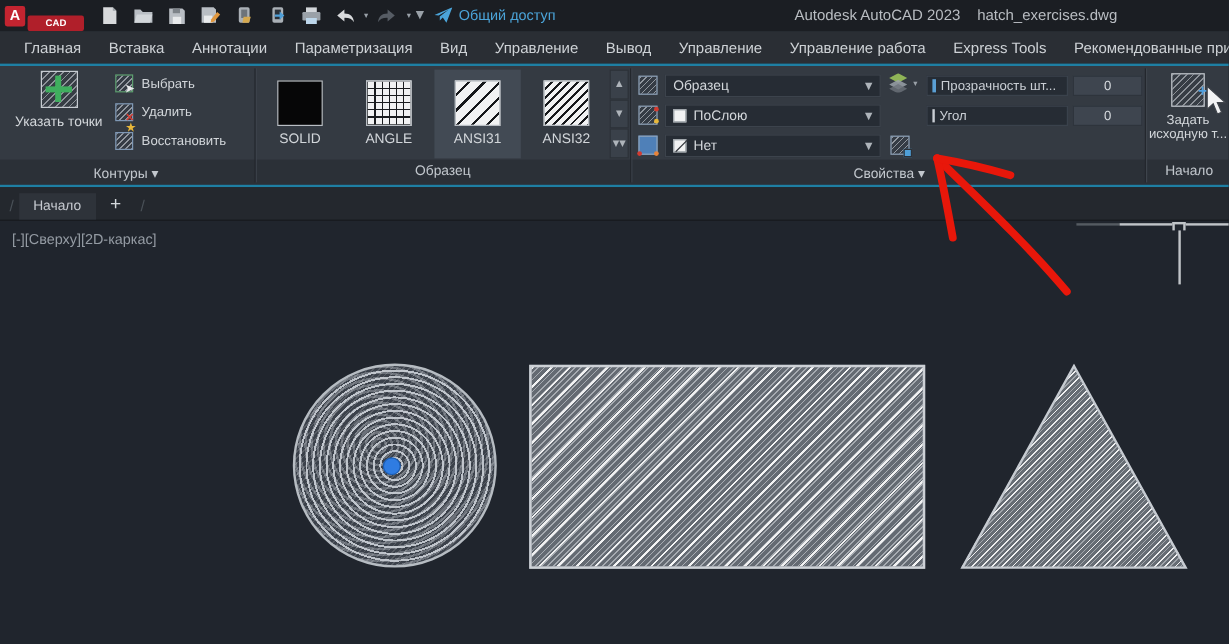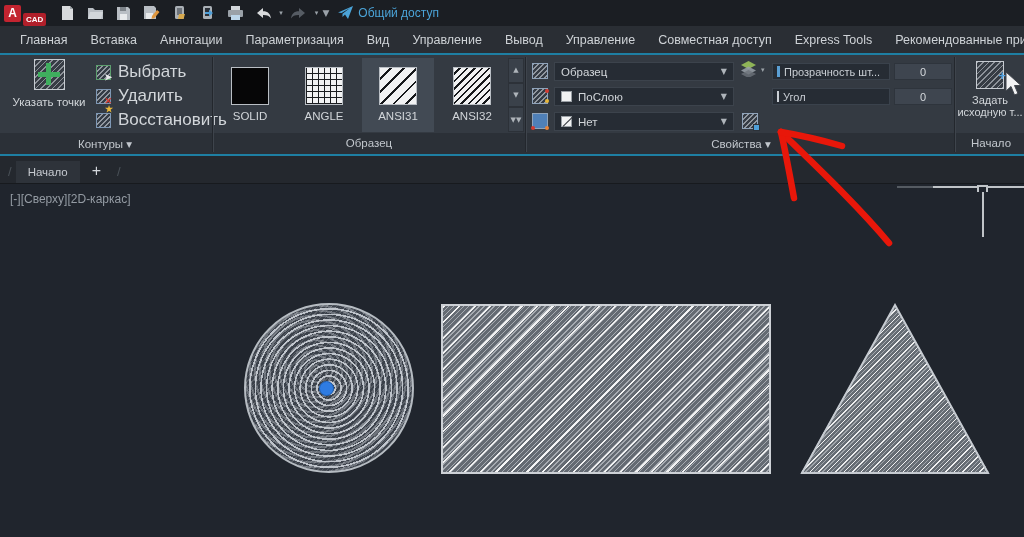--- a/index.html
+++ b/index.html
@@ -9,21 +9,21 @@
 
   
   .titlebar { position:absolute; left:0; top:0; width:1024px; height:26px;
     background:#1b1e23; display:flex; align-items:center; padding-left:4px; }
   .qat { display:flex; align-items:center; gap:2px; }
   .qat-btn { width:26px; height:22px; display:flex; align-items:center; justify-content:center; }
   .logo { display:flex; align-items:center; gap:2px; margin-right:6px; }
   .logo .a-badge { width:17px; height:17px; background:#c32430; color:#fff; font-weight:bold;
     font-size:12px; display:flex; align-items:center; justify-content:center; border-radius:2px; }
   .logo .cad-badge { height:13px; background:#b01f2a; color:#fff; font-weight:bold;
-    font-size:8px; display:flex; align-items:center; padding:0 3px; border-radius:2px;margin-top:12px; }
+    font-size:8px; display:flex; align-items:center; padding:0 15px; border-radius:2px;margin-top:12px; }
   .caret-sm { font-family:"DejaVu Sans", sans-serif; font-size:7px; color:#9aa1a8; margin:0 1px; }
   .share { display:flex; align-items:center; gap:5px; margin-left:6px; color:#4ba4d9; font-size:12px; }
   .title-text { position:absolute; left:662px; top:6px; font-size:12.5px; color:#b9bdc2; display:flex; gap:14px; white-space:nowrap; }
 
   
   .ribbontabs { position:absolute; left:0; top:26px; width:1024px; height:27px;
     background:#2a2e34; display:flex; align-items:center; padding-left:20px; }
   .rtab { font-size:12.5px; color:#ced2d6; margin-right:23px; white-space:nowrap; cursor:default; }
   .teal-top { position:absolute; left:0; top:53px; width:1024px; height:2px; background:#1e7fa3; }
   .teal-bottom { position:absolute; left:0; top:154px; width:1024px; height:2px; background:#1e7fa3; }
@@ -41,21 +41,21 @@
     background:repeating-linear-gradient(135deg, rgba(210,214,220,.55) 0 1px, rgba(40,46,54,.2) 1px 4px), #3a4048; }
   .bicon .plus-v, .bicon .plus-h { position:absolute; background:#3fae5e; }
   .bicon .plus-v { left:11.5px; top:3px; width:5px; height:22px; }
   .bicon .plus-h { left:3px; top:11.5px; width:22px; height:5px; }
   .bigbtn .blabel { margin-top:6px; font-size:11.5px; color:#d2d6da; white-space:nowrap; }
   .smallrow { position:absolute; display:flex; align-items:center; gap:7px; }
   .sicon { width:15px; height:15px; position:relative; flex:0 0 auto;
     background:repeating-linear-gradient(135deg, rgba(205,210,216,.6) 0 1px, rgba(40,46,54,.25) 1px 3.5px), #39404a;
     border:1px solid #7f98b5; }
   .sicon .mark { position:absolute; right:-2px; bottom:-3px; font-size:9px; line-height:9px; font-weight:bold; }
-  .srlabel { font-size:17px; color:#d2d6da; white-space:nowrap; }
+  .srlabel { font-size:11px; color:#d2d6da; white-space:nowrap; }
 
   
   .sw-cell { position:absolute; top:58px; width:72px; height:74px; display:flex; flex-direction:column;
     align-items:center; padding-top:9px; }
   .sw-cell.sel { background:#424a54; }
   .sw { width:38px; height:38px; border:1px solid #b9bec4; background:#f1f2f3; }
   .sw-solid { background:#060607; }
   .sw-grid { background-image:repeating-linear-gradient(0deg,#1a1c1f 0 1px,transparent 1px 6px),
     repeating-linear-gradient(90deg,#1a1c1f 0 1px,transparent 1px 6px); }
   .sw-diag { background-image:repeating-linear-gradient(135deg, transparent 0 7px, #16181b 7px 9px); }
@@ -210,32 +210,36 @@
       </span>
       <span class="caret-sm">▾</span>
       <span class="caret-sm" style="font-size:9px;">▼</span>
       <div class="share">
         <svg width="15" height="14" viewBox="0 0 15 14">
             <path d="M0 6.5L15 0 10 13 7 8.5 4.5 11V7.8L12 2 3.5 7z" fill="#4ba4d9"></path>
           </svg>
         <span>Общий доступ</span>
       </div>
     </div>
+    <div class="title-text">
+      <span>Autodesk AutoCAD 2023</span>
+      <span>hatch_exercises.dwg</span>
+    </div>
   </div>
 
   <div class="ribbontabs" id="ribbon-tabs">
       <span class="rtab">Главная</span>
       <span class="rtab">Вставка</span>
       <span class="rtab">Аннотации</span>
       <span class="rtab">Параметризация</span>
       <span class="rtab">Вид</span>
       <span class="rtab">Управление</span>
       <span class="rtab">Вывод</span>
       <span class="rtab">Управление</span>
-      <span class="rtab">Совместная доступ</span>
+      <span class="rtab">Управление работа</span>
       <span class="rtab">Express Tools</span>
       <span class="rtab">Рекомендованные приложения</span>
     </div>
   <div class="teal-top"></div>
 
   <div class="ribbon"></div>
   <div class="label-strip"></div>
 
   <div class="bigbtn">
     <span class="bicon">

